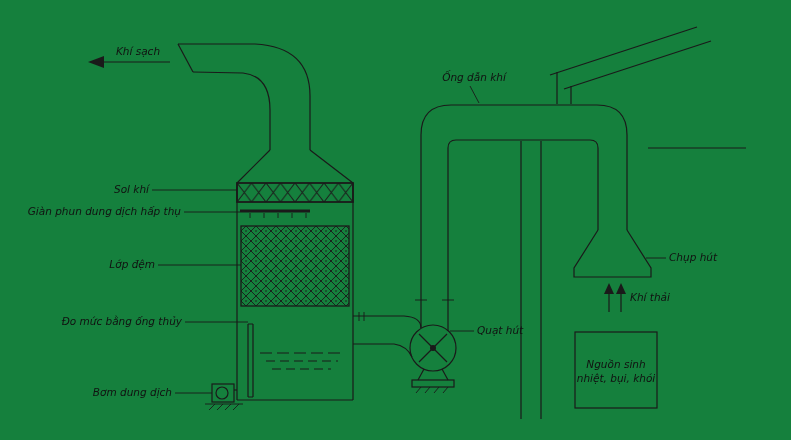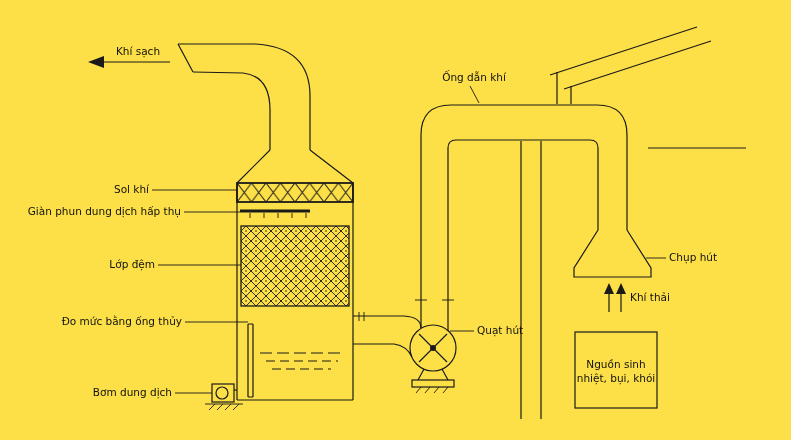--- a/index.html
+++ b/index.html
@@ -1,18 +1,18 @@
 <!DOCTYPE html>
 <html><head>
 <meta charset="utf-8">
 <style>
   * { margin:0; padding:0; box-sizing:border-box; }
   html,body { background:#ffffff; }
   body { width:791px; height:440px; font-family:"DejaVu Sans", sans-serif; }
-  .diagram-wrap { position:relative; width:791px; height:440px; background:#fde047; overflow:hidden; }
+  .diagram-wrap { position:relative; width:791px; height:440px; background:#15803d; overflow:hidden;font-style:italic; }
   svg { display:block; }
   .ln   { stroke:#1a1a1a; stroke-width:1.2; fill:none; stroke-linecap:butt; }
   .thin { stroke:#1a1a1a; stroke-width:0.9; fill:none; }
   .thick{ stroke:#1a1a1a; stroke-width:3; fill:none; }
   .fillb{ fill:#1a1a1a; stroke:none; }
   .dash1{ stroke:#1a1a1a; stroke-width:1; fill:none; stroke-dasharray:12 5; }
   .dash2{ stroke:#1a1a1a; stroke-width:1; fill:none; stroke-dasharray:9 5; }
   text  { font-family:"DejaVu Sans", sans-serif; font-size:10.5px; fill:#111111; }
   .end  { text-anchor:end; }
   .mid  { text-anchor:middle; }

